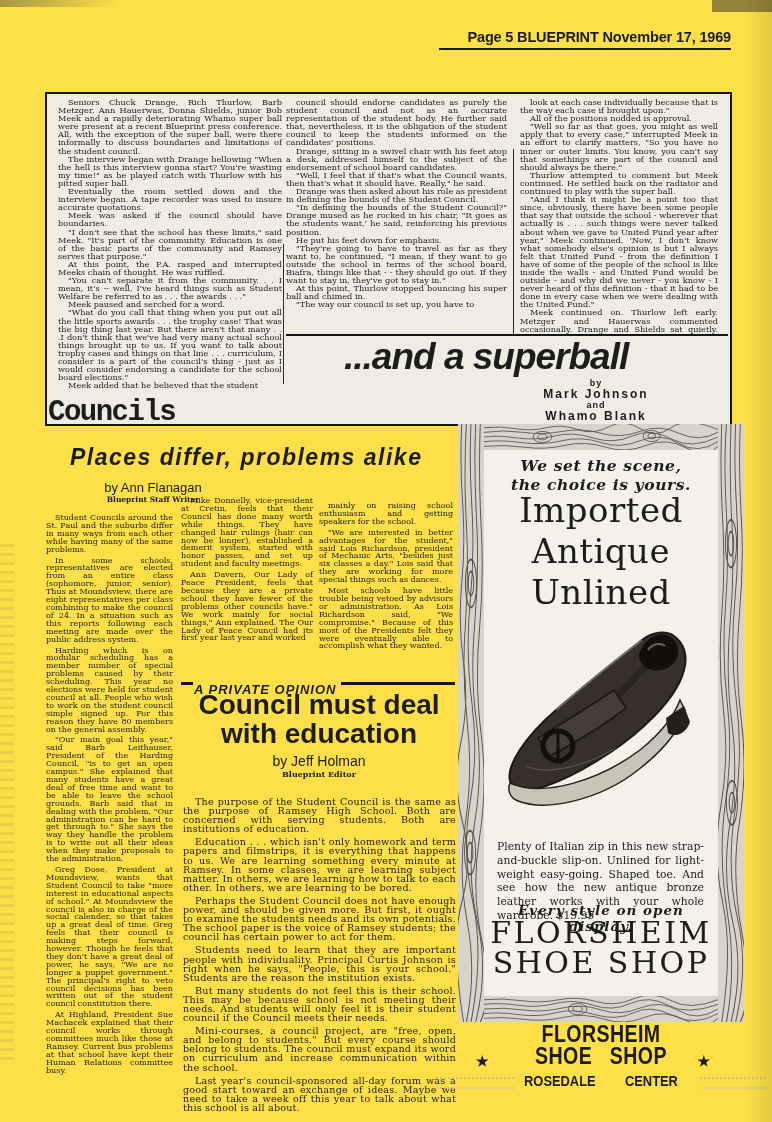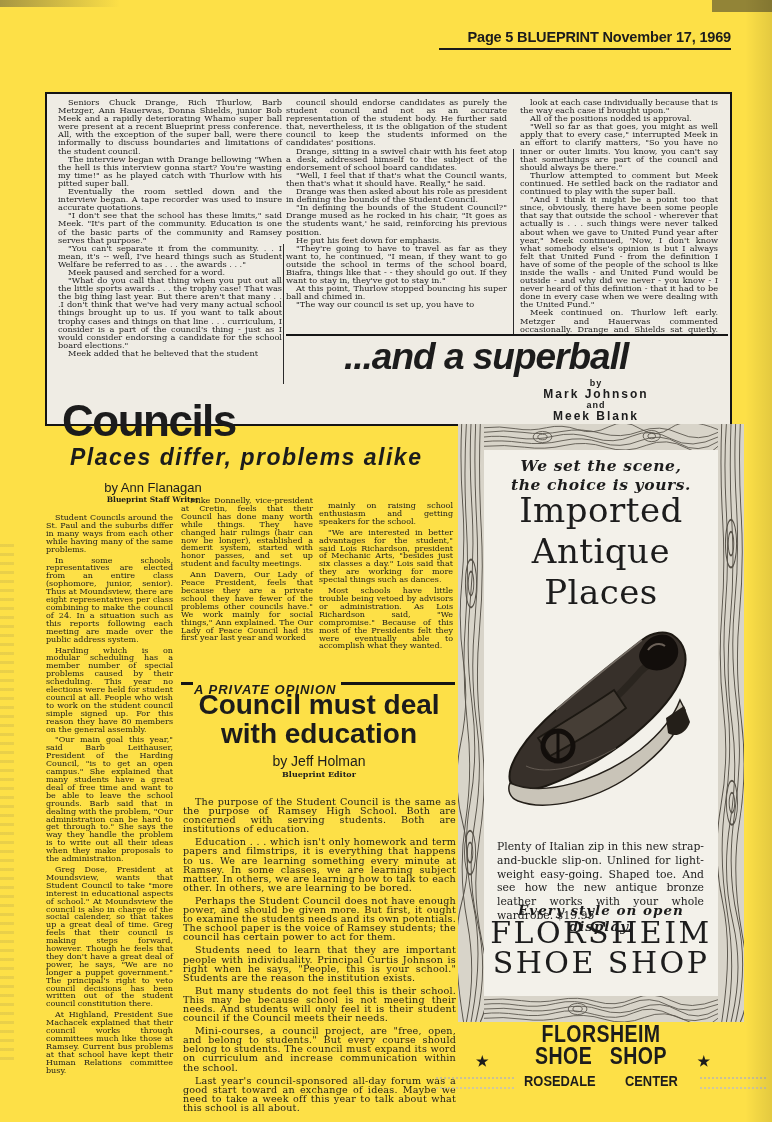--- a/index.html
+++ b/index.html
@@ -23,21 +23,21 @@
   .vr1{left:236px;top:150px;height:140px;}
   .vr2{left:466px;top:55px;height:210px;}
 
   .superball-block{position:absolute;left:239px;top:240px;width:442px;height:85px;border-top:2.5px solid #151515;background:#efece4;}
   .superball-head{position:absolute;left:58px;top:0px;font-family:"Liberation Sans",sans-serif;font-weight:bold;font-style:italic;font-size:37px;letter-spacing:-1px;white-space:nowrap;}
   .superball-byline{position:absolute;left:230px;top:42px;width:160px;text-align:center;font-family:"Liberation Sans",sans-serif;font-weight:bold;}
   .superball-byline .by{font-size:9px;letter-spacing:1px;line-height:10px;}
   .superball-byline .nm{font-size:12px;letter-spacing:2px;line-height:12px;}
 
   
-  .councils-head{position:absolute;left:48px;top:396px;font-family:Liberation Sans, sans-serif;font-weight:bold;font-size:44px;letter-spacing:-1.5px;margin-left:14px;}
+  .councils-head{position:absolute;left:48px;top:396px;font-family:Liberation Mono, monospace;font-weight:bold;font-size:29px;letter-spacing:-1.5px;}
   .councils-sub{position:absolute;left:70px;top:444px;font-family:"Liberation Sans",sans-serif;font-weight:bold;font-style:italic;font-size:23px;letter-spacing:1.5px;white-space:nowrap;}
   .flanagan{position:absolute;left:78px;top:481px;width:150px;text-align:center;}
   .flanagan .by{font-family:Liberation Sans, sans-serif;font-size:13px;line-height:14px;}
   .flanagan .role{font-size:7.5px;font-weight:bold;line-height:9px;}
 
   .ccol{position:absolute;font-size:8px;line-height:7.9px;text-align:justify;}
   .ccol p{margin:0 0 3px 0;text-indent:9px;}
   .c-col1{left:46px;top:514px;width:127px;}
   .c-col2{left:181px;top:497px;width:132px;}
   .c-col3{left:319px;top:502px;width:134px;}
@@ -92,21 +92,23 @@
   <div class="smudge-tr"></div>
   <div class="left-bleed"></div>
 
   <div class="masthead">Page 5  BLUEPRINT November 17, 1969</div>
 
   <div class="main-box">
     <div class="ncol sb-col1">
         <p>Seniors Chuck Drange, Rich Thurlow, Barb Metzger, Ann Hauerwas, Donna Shields, junior Bob Meek and a rapidly deteriorating Whamo super ball were present at a recent Blueprint press conference.  All, with the exception of the super ball, were there informally to discuss boundaries and limitations of the student council.</p>
         <p>The interview began with Drange bellowing "When the hell is this interview gonna start? You're wasting my time!"  as he played catch with Thurlow with his pitted super ball.</p>
         <p>Eventually the room settled down and the interview began.  A tape recorder was used to insure accurate quotations.</p>
+        <p>Meek was asked if the council should have boundaries.</p>
         <p>"I don't see that the school has these limits," said Meek.  "It's part of the community.  Education is one of the basic parts of the community and Ramsey serves that purpose."</p>
+        <p>At this point, the P.A. rasped and interrupted Meeks chain of thought.  He was ruffled.</p>
         <p>"You can't separate it from the community. . . I mean, it's -- well, I've heard things such as Student Welfare be referred to as . . . the awards . . ."</p>
         <p>Meek paused and serched for a word.</p>
         <p>"What do you call that thing when you put out all the little sports awards . . . the trophy case!  That was the big thing last year.  But there aren't that many . . .I don't think that we've had very many actual school things brought up to us.  If you want to talk about trophy cases and things on that line . . . curriculum, I consider is a part of the council's thing - just as I would consider endorsing a candidate for the school board elections."</p>
         <p>Meek added that he believed that the student</p>
       </div>
     <div class="ncol sb-col2">
         <p>council should endorse candidates as purely the student council and not as an accurate representation of the student body.  He further said that, nevertheless, it is the obligation of the student council to keep the students informed on the candidates' positions.</p>
         <p>Drange, sitting in a swivel chair with his feet atop a desk, addressed himself to the subject of the endorsement of school board candidates.</p>
         <p>"Well, I feel that if that's what the Council wants, then that's what it should have. Really," he said.</p>
         <p>Drange was then asked about his role as president in defining the bounds of the Student Council.</p>
@@ -125,21 +127,21 @@
         <p>Meek continued on.  Thurlow left early.  Metzger and Hauerwas commented occasionally. Drange and Shields sat quietly.  And the tape ran out.</p>
       </div>
     <div class="vrule vr1"></div>
     <div class="vrule vr2"></div>
     <div class="superball-block">
       <div class="superball-head">...and a superball</div>
       <div class="superball-byline">
         <div class="by">by</div>
         <div class="nm">Mark Johnson</div>
         <div class="by">and</div>
-        <div class="nm">Meek Blank</div>
+        <div class="nm">Whamo Blank</div>
       </div>
     </div>
   </div>
 
   <div class="councils-head">Councils</div>
   <div class="councils-sub">Places differ, problems alike</div>
   <div class="flanagan">
     <div class="by">by Ann Flanagan</div>
     <div class="role">Blueprint Staff Writer</div>
   </div>
@@ -248,21 +250,21 @@
         </svg>
     </div>
     <div class="ad-inner">
       <div class="ad-tagline">
         <div>We set the scene,</div>
         <div>the choice is yours.</div>
       </div>
       <div class="ad-product">
         <div>Imported</div>
         <div>Antique</div>
-        <div>Places</div>
+        <div>Unlined</div>
       </div>
       <div class="ad-shoe">
         <svg viewBox="0 0 230 230" width="230" height="230">
           <g>
             <path d="M24,175 C20,159 40,130 70,104 C100,78 138,48 156,34 C166,26 180,24 188,30 C198,37 202,50 198,64 C194,80 180,100 158,120 C132,144 90,170 60,180 C42,186 28,184 24,175 Z" fill="#37302a" stroke="#1c1812" stroke-width="2"></path>
             <path d="M60,150 C92,126 130,94 154,66 C160,59 170,54 178,58" fill="none" stroke="#14100c" stroke-width="7" opacity=".35"></path>
             <path d="M70,104 C100,78 138,48 156,34" fill="none" stroke="#8a8178" stroke-width="1.6" opacity=".8"></path>
             <path d="M156,42 C162,30 176,25 185,31 C193,37 195,49 188,57 C180,66 164,67 157,59 C152,53 152,48 156,42 Z" fill="#120e0b"></path>
             <path d="M162,44 C166,38 174,36 179,40" fill="none" stroke="#6b6158" stroke-width="2"></path>
             <path d="M52,132 C78,116 108,98 128,84 L140,102 C120,118 90,136 64,150 Z" fill="#463e36" stroke="#1c1812" stroke-width="1.8"></path>

